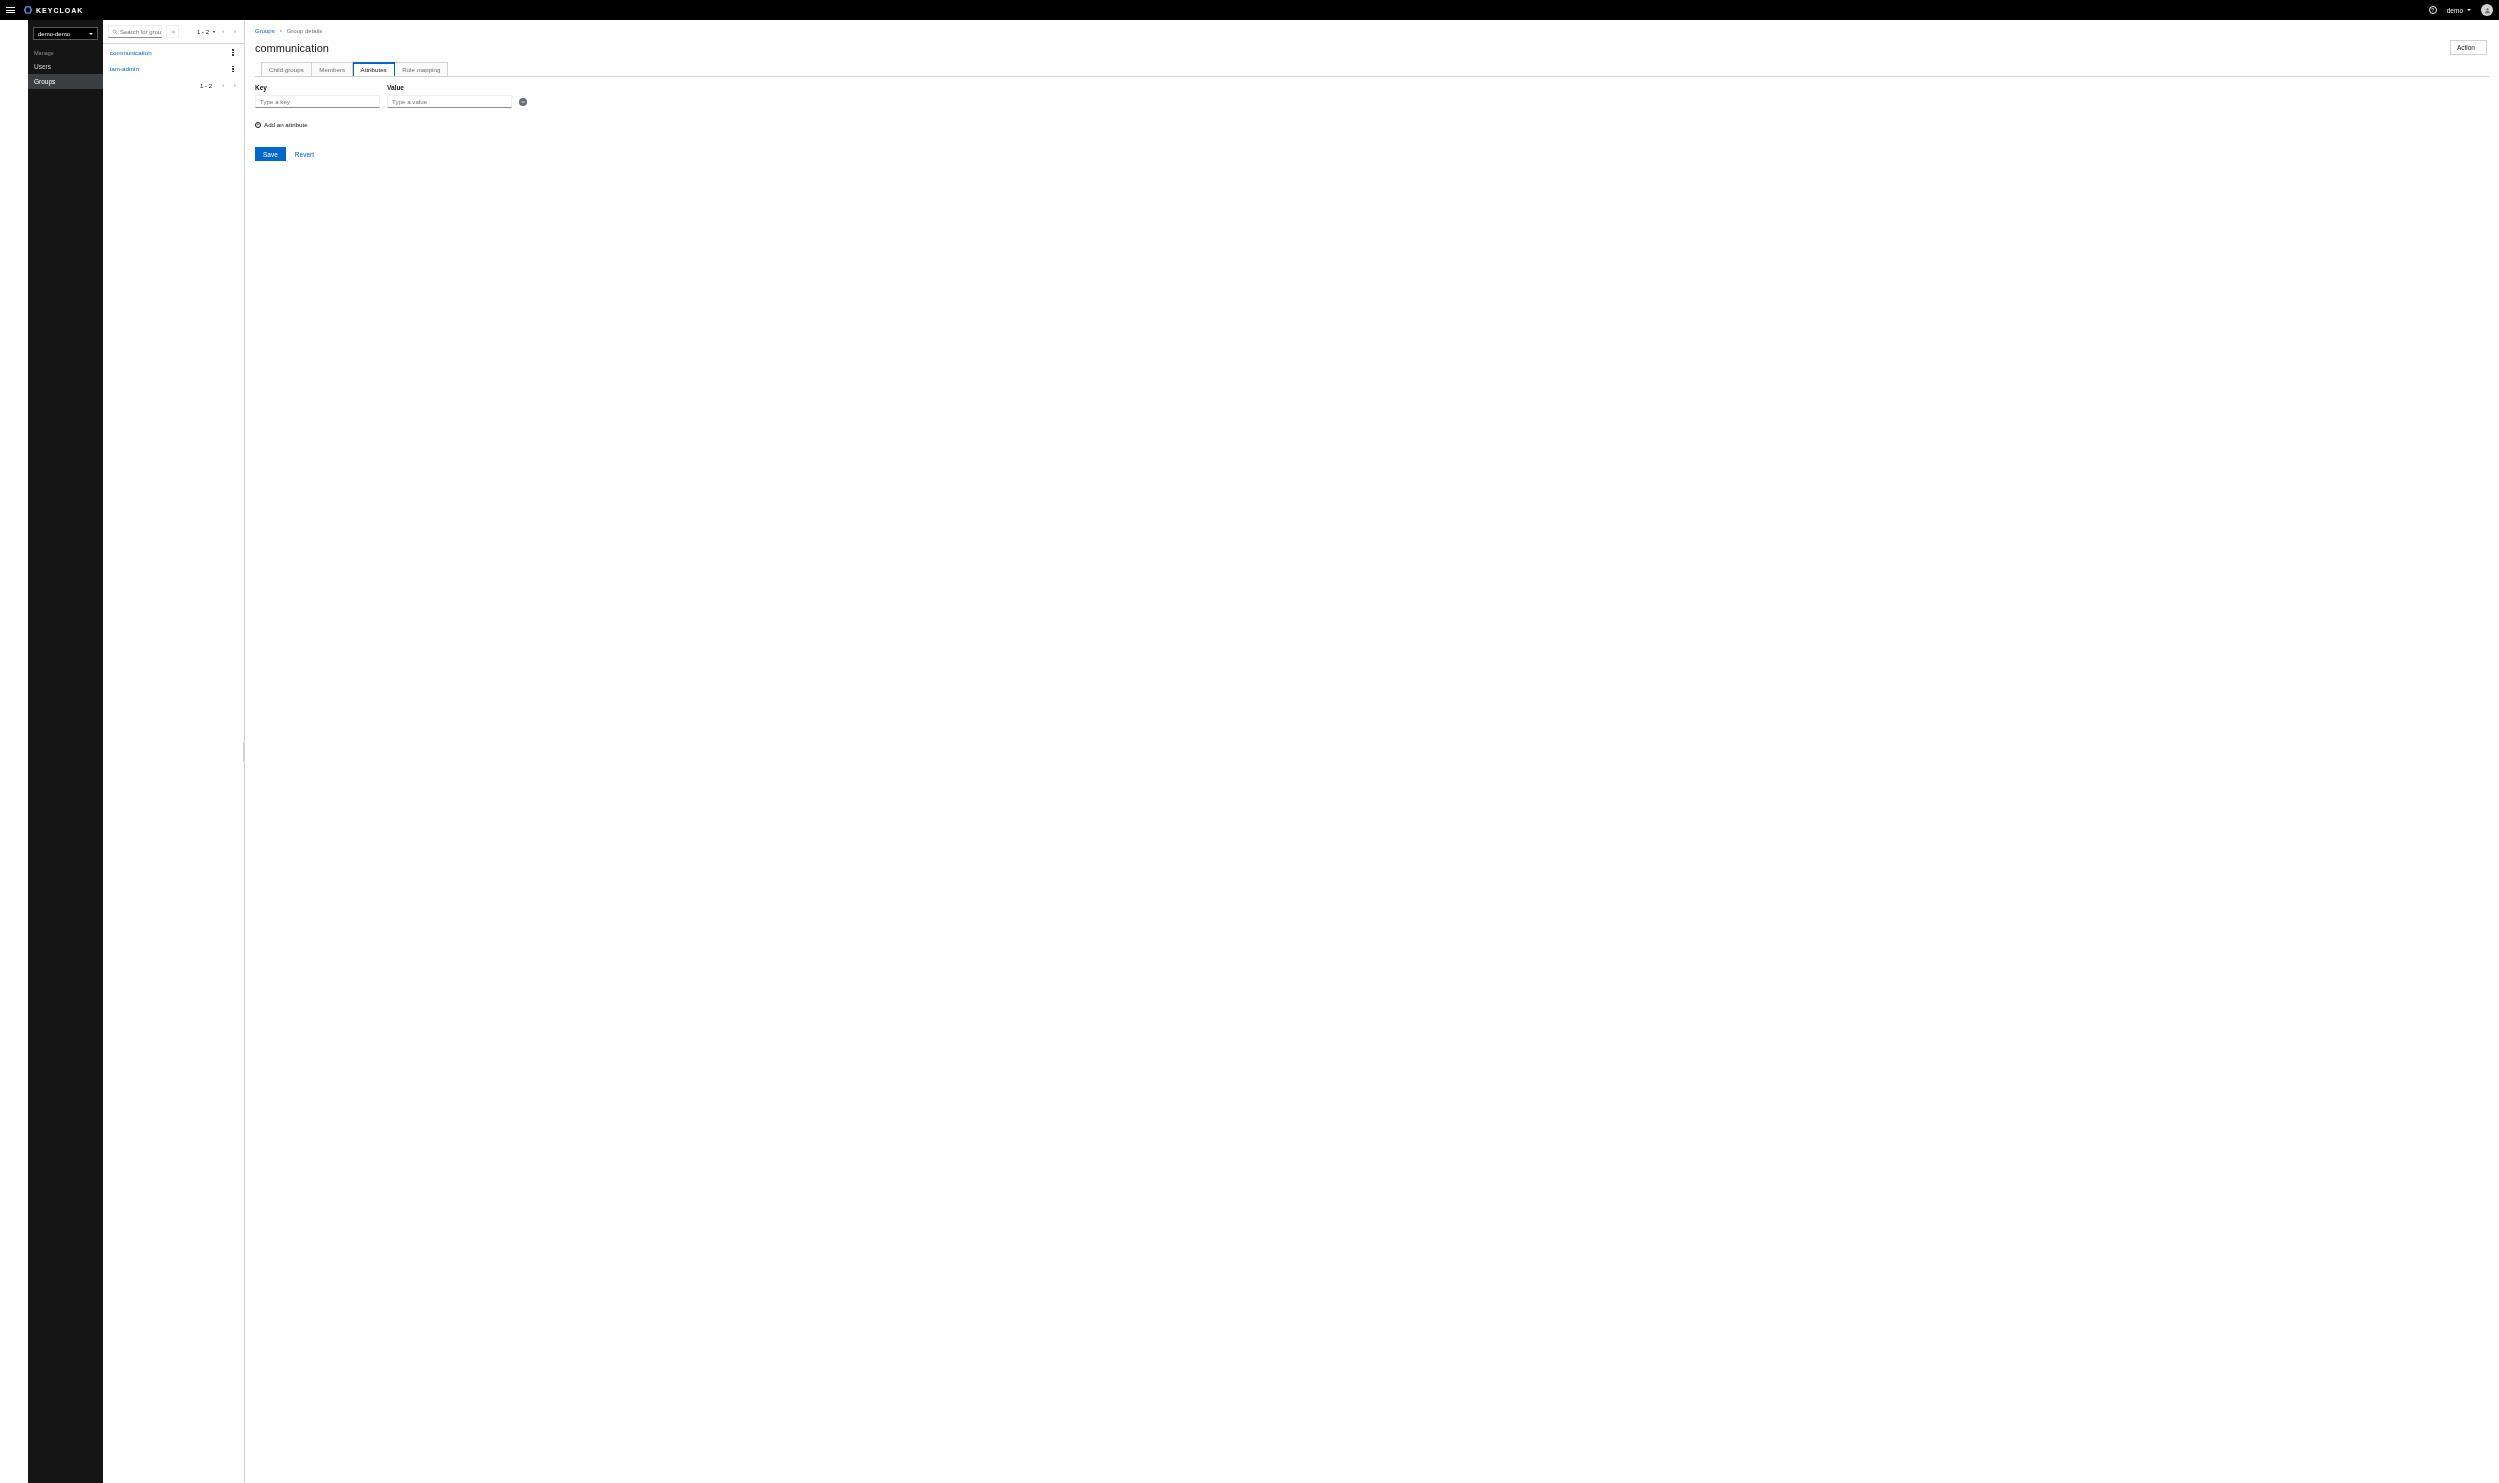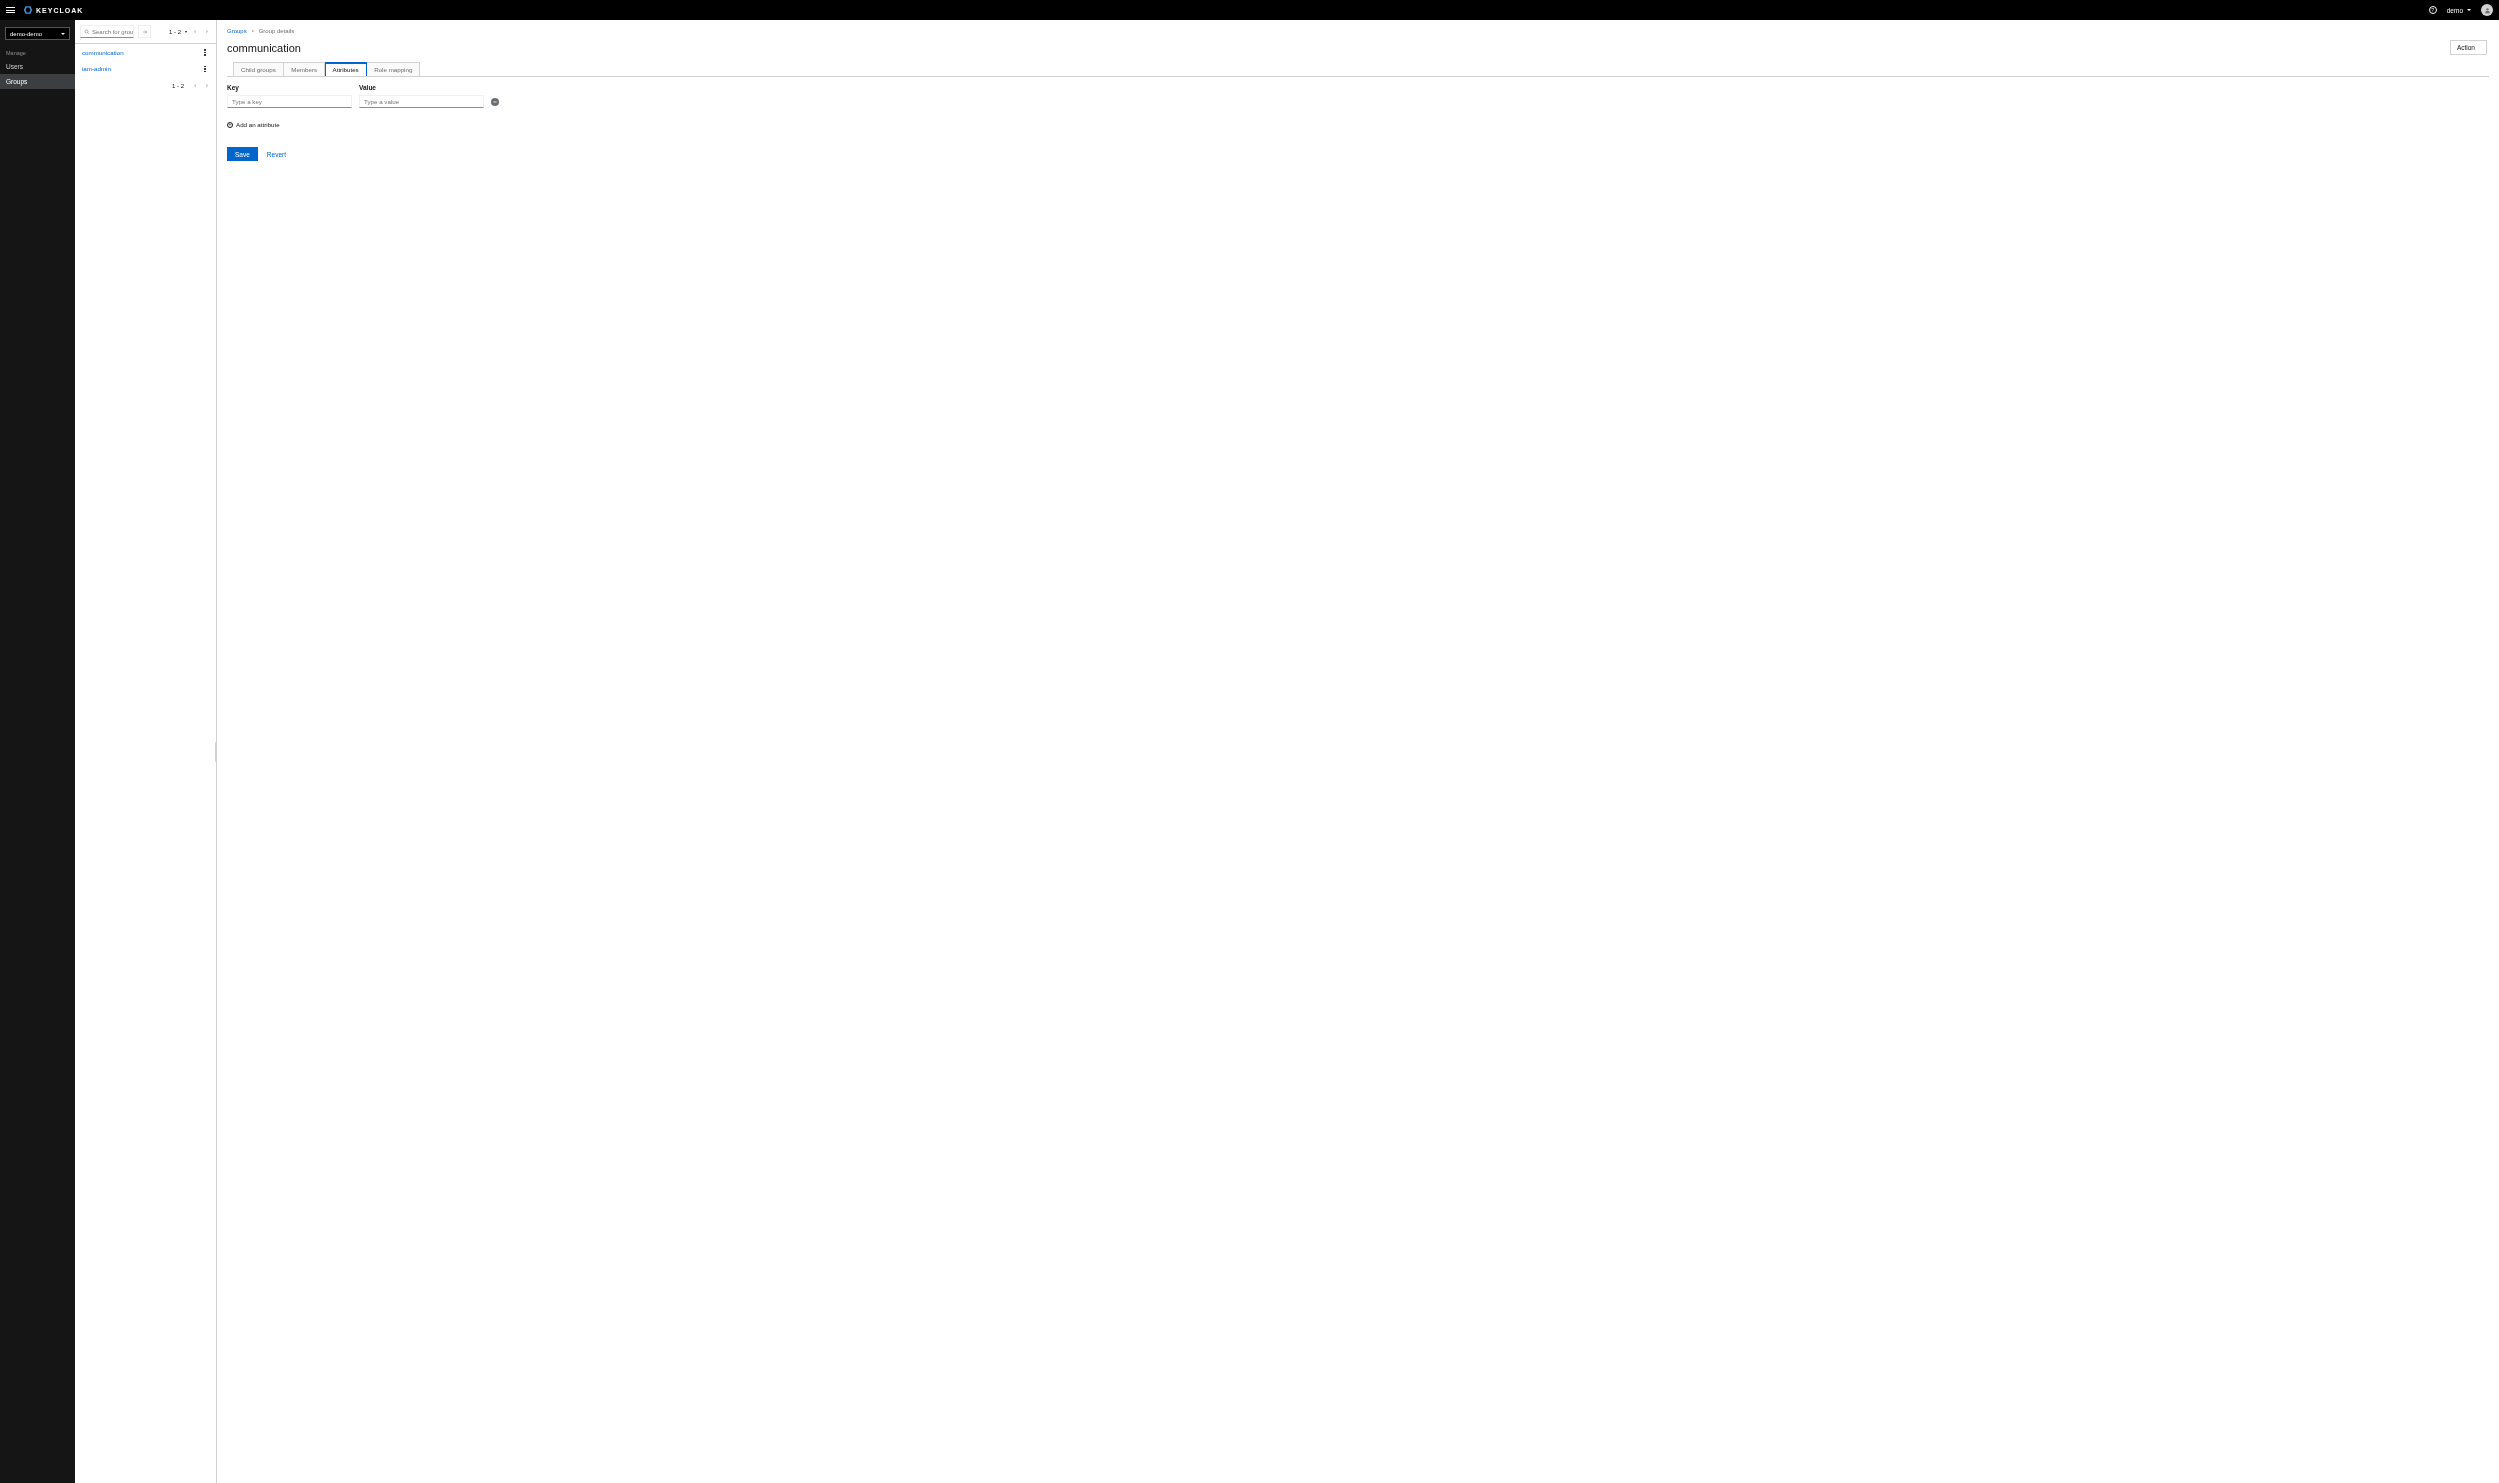--- a/index.html
+++ b/index.html
@@ -22,21 +22,21 @@
   .brand-logo { width:10px; height:10px; display:inline-flex; align-items:center; justify-content:center; }
   .brand-text { font-size:7px; font-weight:700; letter-spacing:1px;}
   .header-right { margin-left:auto; display:flex; align-items:center; gap:10px; }
   .help-icon { width:8px; height:8px; border:0.7px solid #fff; border-radius:50%; display:flex; align-items:center; justify-content:center; font-size:5px; line-height:1;}
   .user-dropdown { display:flex; align-items:center; gap:4px; font-size:6.5px; cursor:pointer;}
   .caret-down { width:0; height:0; border-left:2px solid transparent; border-right:2px solid transparent; border-top:2.5px solid #fff; }
   .avatar { width:12px; height:12px; border-radius:50%; background:#d2d2d2; display:flex; align-items:center; justify-content:center; }
   .avatar svg { width:7px; height:7px; fill:#6a6e73;}
 
   
-  .body { flex:1; display:flex; min-height:0; }
+  .body { flex:1; display:flex; min-height:0;margin-left:28px; }
 
   
   .sidebar { width:75px; background:#151515; color:#d2d2d2; display:flex; flex-direction:column; padding-top:6px; }
   .realm-select {
     margin: 1px 5px 7px 5px;
     border:0.5px solid #555;
     background:#000;
     color:#fff;
     height:13px;
     display:flex; align-items:center; justify-content:space-between;

